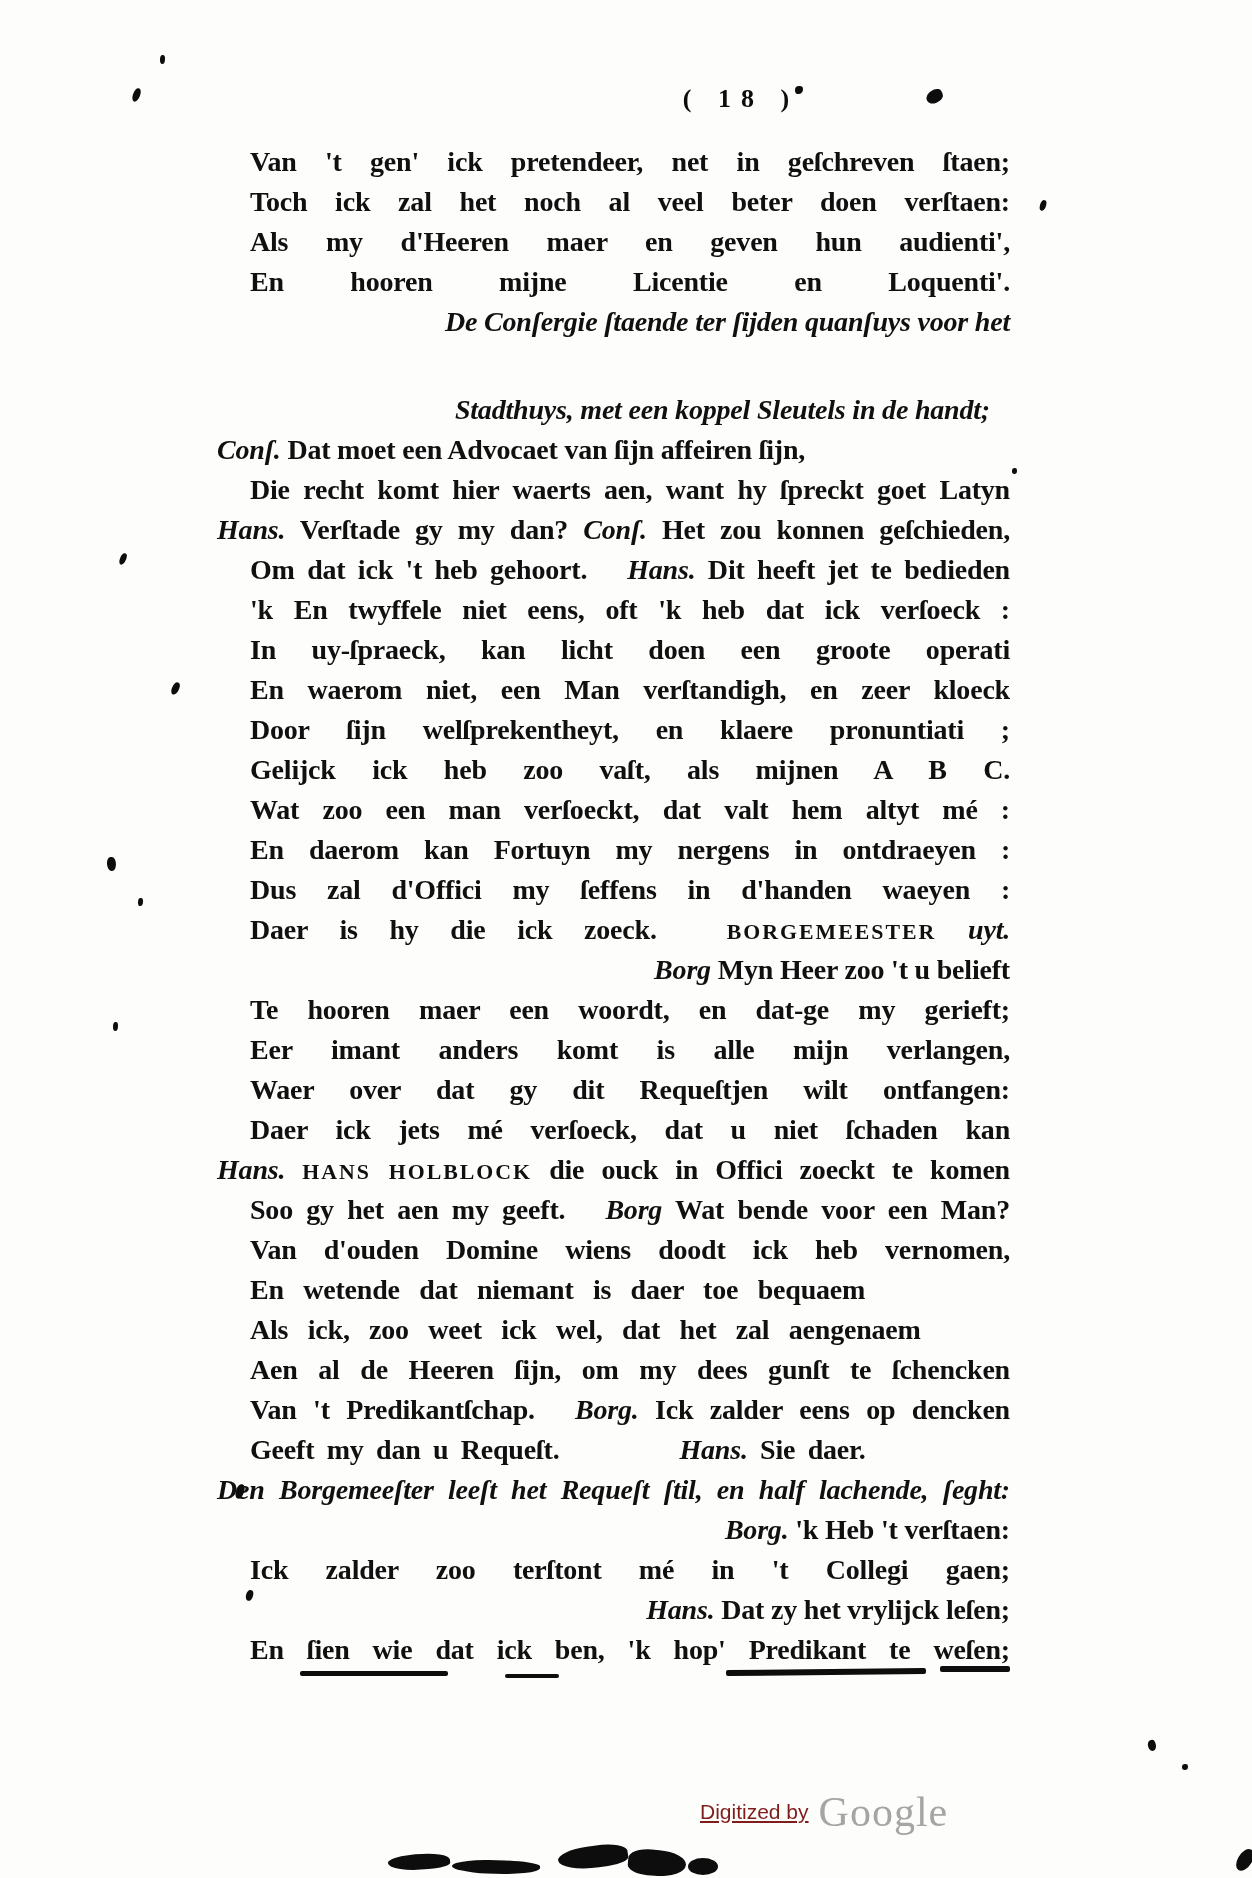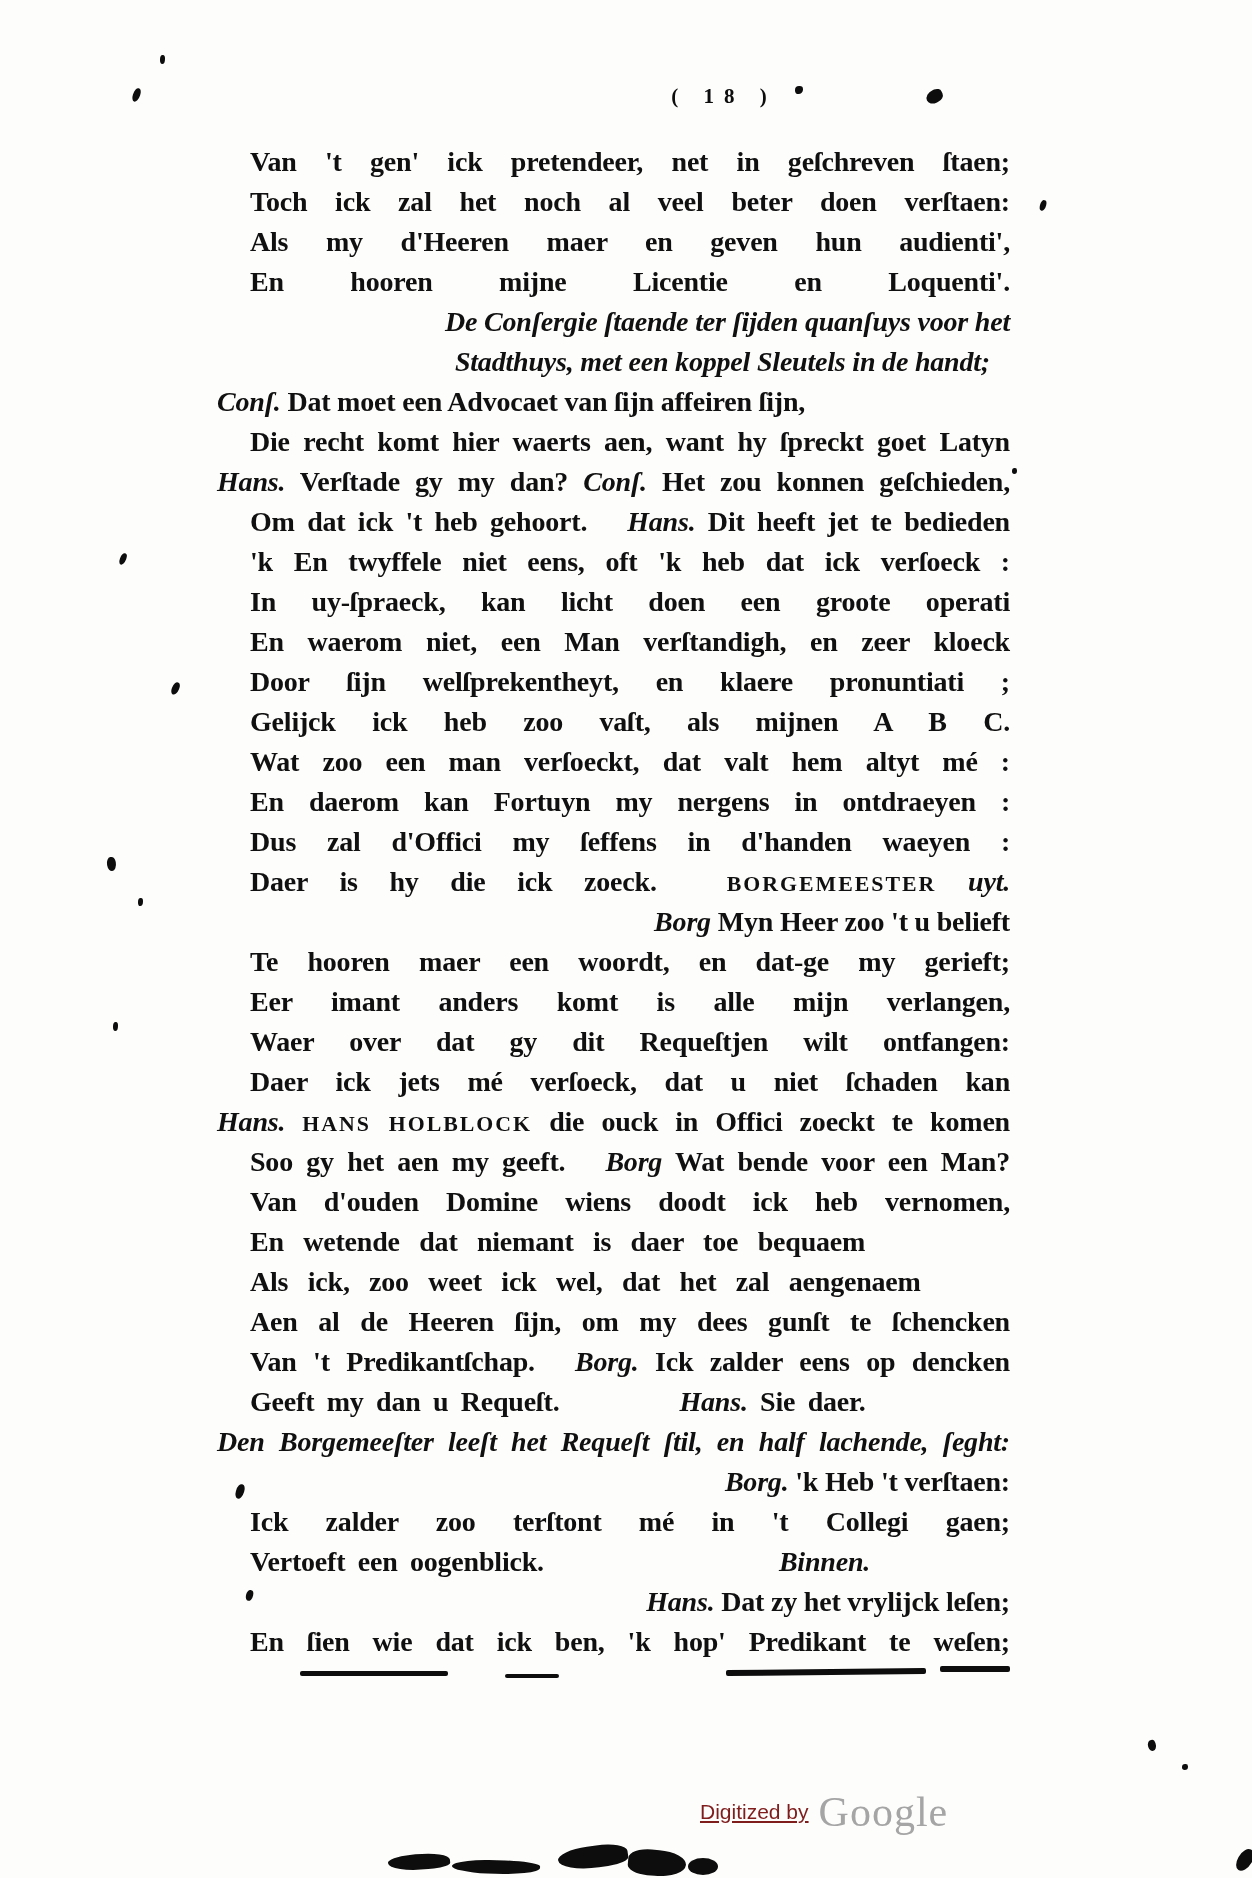--- a/index.html
+++ b/index.html
@@ -6,39 +6,39 @@
   body{background:#e8e8e8;}
   #page{
     position:relative;
     width:1252px;height:1878px;
     background:#fdfdfc;
     overflow:hidden;
     font-family:"Liberation Serif","DejaVu Serif",serif;
     color:#101010;
   }
   .pagenum{
-    position:absolute;left:614px;top:84px;width:220px;
-    font-size:21px;font-weight:700;letter-spacing:10px;
+    position:absolute;left:631px;top:84px;width:220px;
+    font-size:26px;font-weight:700;letter-spacing:10px;
     text-align:center;color:#0d0d0d;
   }
   .text-block{
     position:absolute;left:250px;top:142px;width:760px;
   }
   .line{
     height:40px;line-height:40px;
     font-size:28px;font-weight:700;letter-spacing:-0.2px;
     text-align:justify;text-align-last:justify;
     color:#101010;
   }
   .line.plain,.line.ws1,.line.ws2{text-align:left;text-align-last:left;}
   .line.ws1{word-spacing:0.2em;}
   .line.ws2{word-spacing:0.45em;}
   .line.cue{text-align:right;text-align-last:right;}
   .line.stage{text-align-last:right;font-style:italic;}
-  .line.stage2{padding-right:20px;}
+  .line.stage2{padding-right:20px;margin-top:48px;}
   .line.outdent{text-indent:-33px;}
   .s-r{font-style:normal;}
   .s-i{font-style:italic;}
   .s-sc{font-size:0.78em;letter-spacing:2px;}
   .s-g1,.s-g2,.s-g3,.s-g4{display:inline-block;}
   .s-g1{width:40px;}
   .s-g2{width:70px;}
   .s-g3{width:120px;}
   .s-g4{width:235px;}
   .wm{
@@ -92,21 +92,20 @@
       <div class="line"><span class="s-r">Soo gy het aen my geeft.</span><span class="s-g1"></span><span class="s-i">Borg</span><span class="s-r"> Wat bende voor een Man?</span></div>
       <div class="line"><span class="s-r">Van d'ouden Domine wiens doodt ick heb vernomen,</span></div>
       <div class="line ws2"><span class="s-r">En wetende dat niemant is daer toe bequaem</span></div>
       <div class="line ws2"><span class="s-r">Als ick, zoo weet ick wel, dat het zal aengenaem</span></div>
       <div class="line"><span class="s-r">Aen al de Heeren ſijn, om my dees gunſt te ſchencken</span></div>
       <div class="line"><span class="s-r">Van 't Predikantſchap.</span><span class="s-g1"></span><span class="s-i">Borg.</span><span class="s-r"> Ick zalder eens op dencken</span></div>
       <div class="line ws1"><span class="s-r">Geeft my dan u Requeſt.</span><span class="s-g3"></span><span class="s-i">Hans.</span><span class="s-r"> Sie daer.</span></div>
       <div class="line outdent"><span class="s-i">Den Borgemeeſter leeſt het Requeſt ſtil, en half lachende, ſeght:</span></div>
       <div class="line cue"><span class="s-i">Borg.</span><span class="s-r"> 'k Heb 't verſtaen:</span></div>
       <div class="line"><span class="s-r">Ick zalder zoo terſtont mé in 't Collegi gaen;</span></div>
-      <div class="line ws1"><span class="s-r">Vertoeft een oogenblick.</span><span class="s-g4"></span><span class="s-i">Binnen.</span></div>
       <div class="line cue"><span class="s-i">Hans.</span><span class="s-r"> Dat zy het vrylijck leſen;</span></div>
       <div class="line"><span class="s-r">En ſien wie dat ick ben, 'k hop' Predikant te weſen;</span></div>
     </div>
 
   <div class="wm">
     <span class="wm-prefix">Digitized by</span>
     <span class="wm-brand">Google</span>
   </div>
 
   <div class="speck" style="left:133px;top:88px;width:7px;height:14px;transform:rotate(18deg);"></div>

